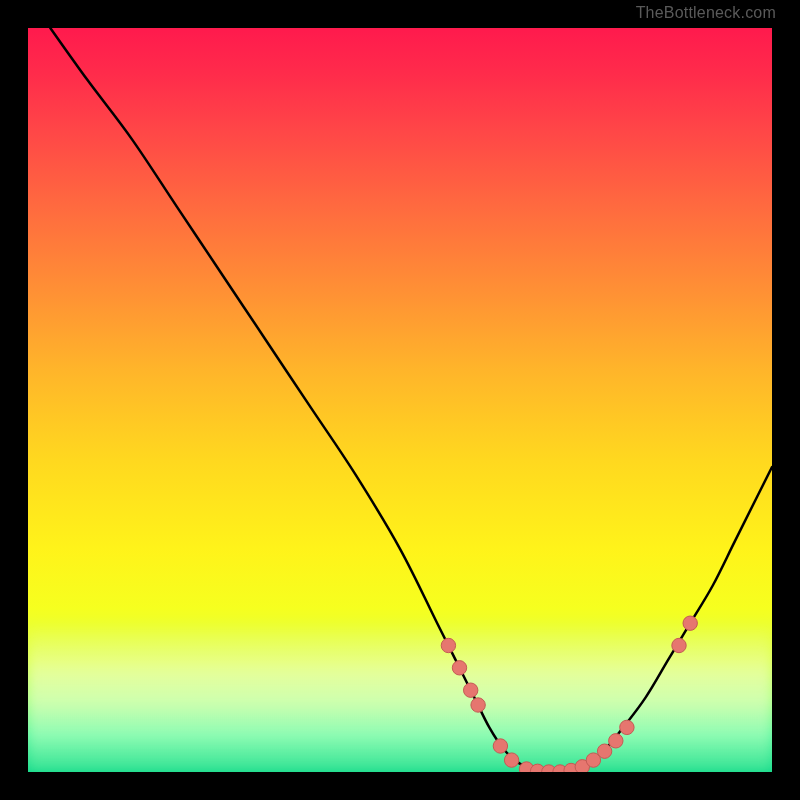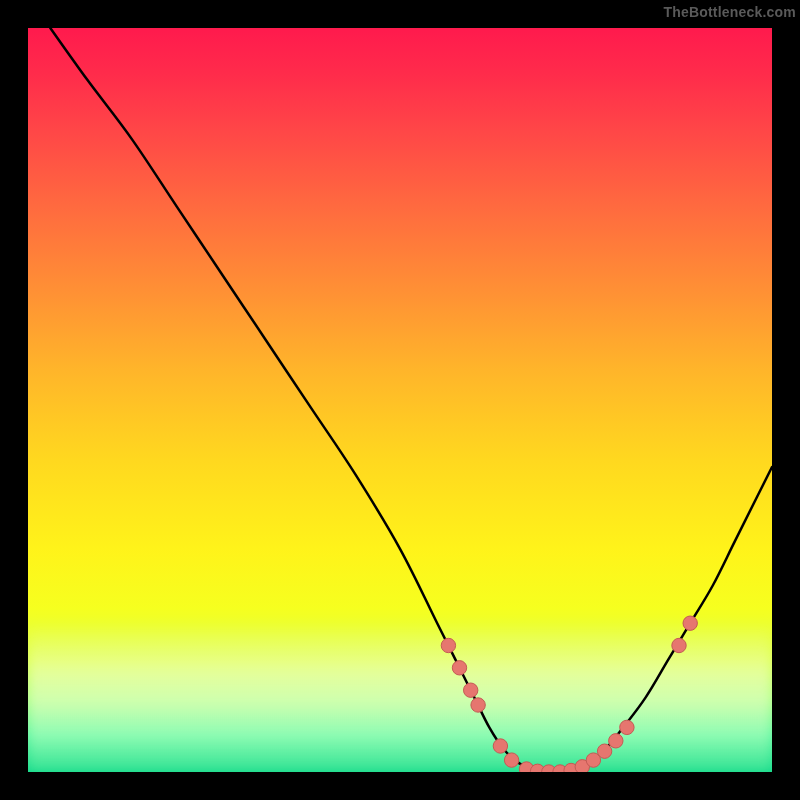--- a/index.html
+++ b/index.html
@@ -48,27 +48,26 @@
     filter: blur(6px);
   }
   .curve-svg {
     position: absolute;
     inset: 0;
     width: 744px; height: 744px;
   }
   .watermark {
     position: absolute;
     top: 4px;
-    right: 4px;
+    right: 24px;
     font-family: Arial, Helvetica, sans-serif;
-    font-size: 14px;
+    font-size: 16px;
     color: #5a5a5a;
     letter-spacing: 0.2px;
     user-select: none;
-    font-weight: bold;
   }
 </style>
 </head>
 <body>
 
 <div class="frame"></div>
 
 <div class="plot">
   <div class="gradient"></div>
   <div class="glow"></div>

